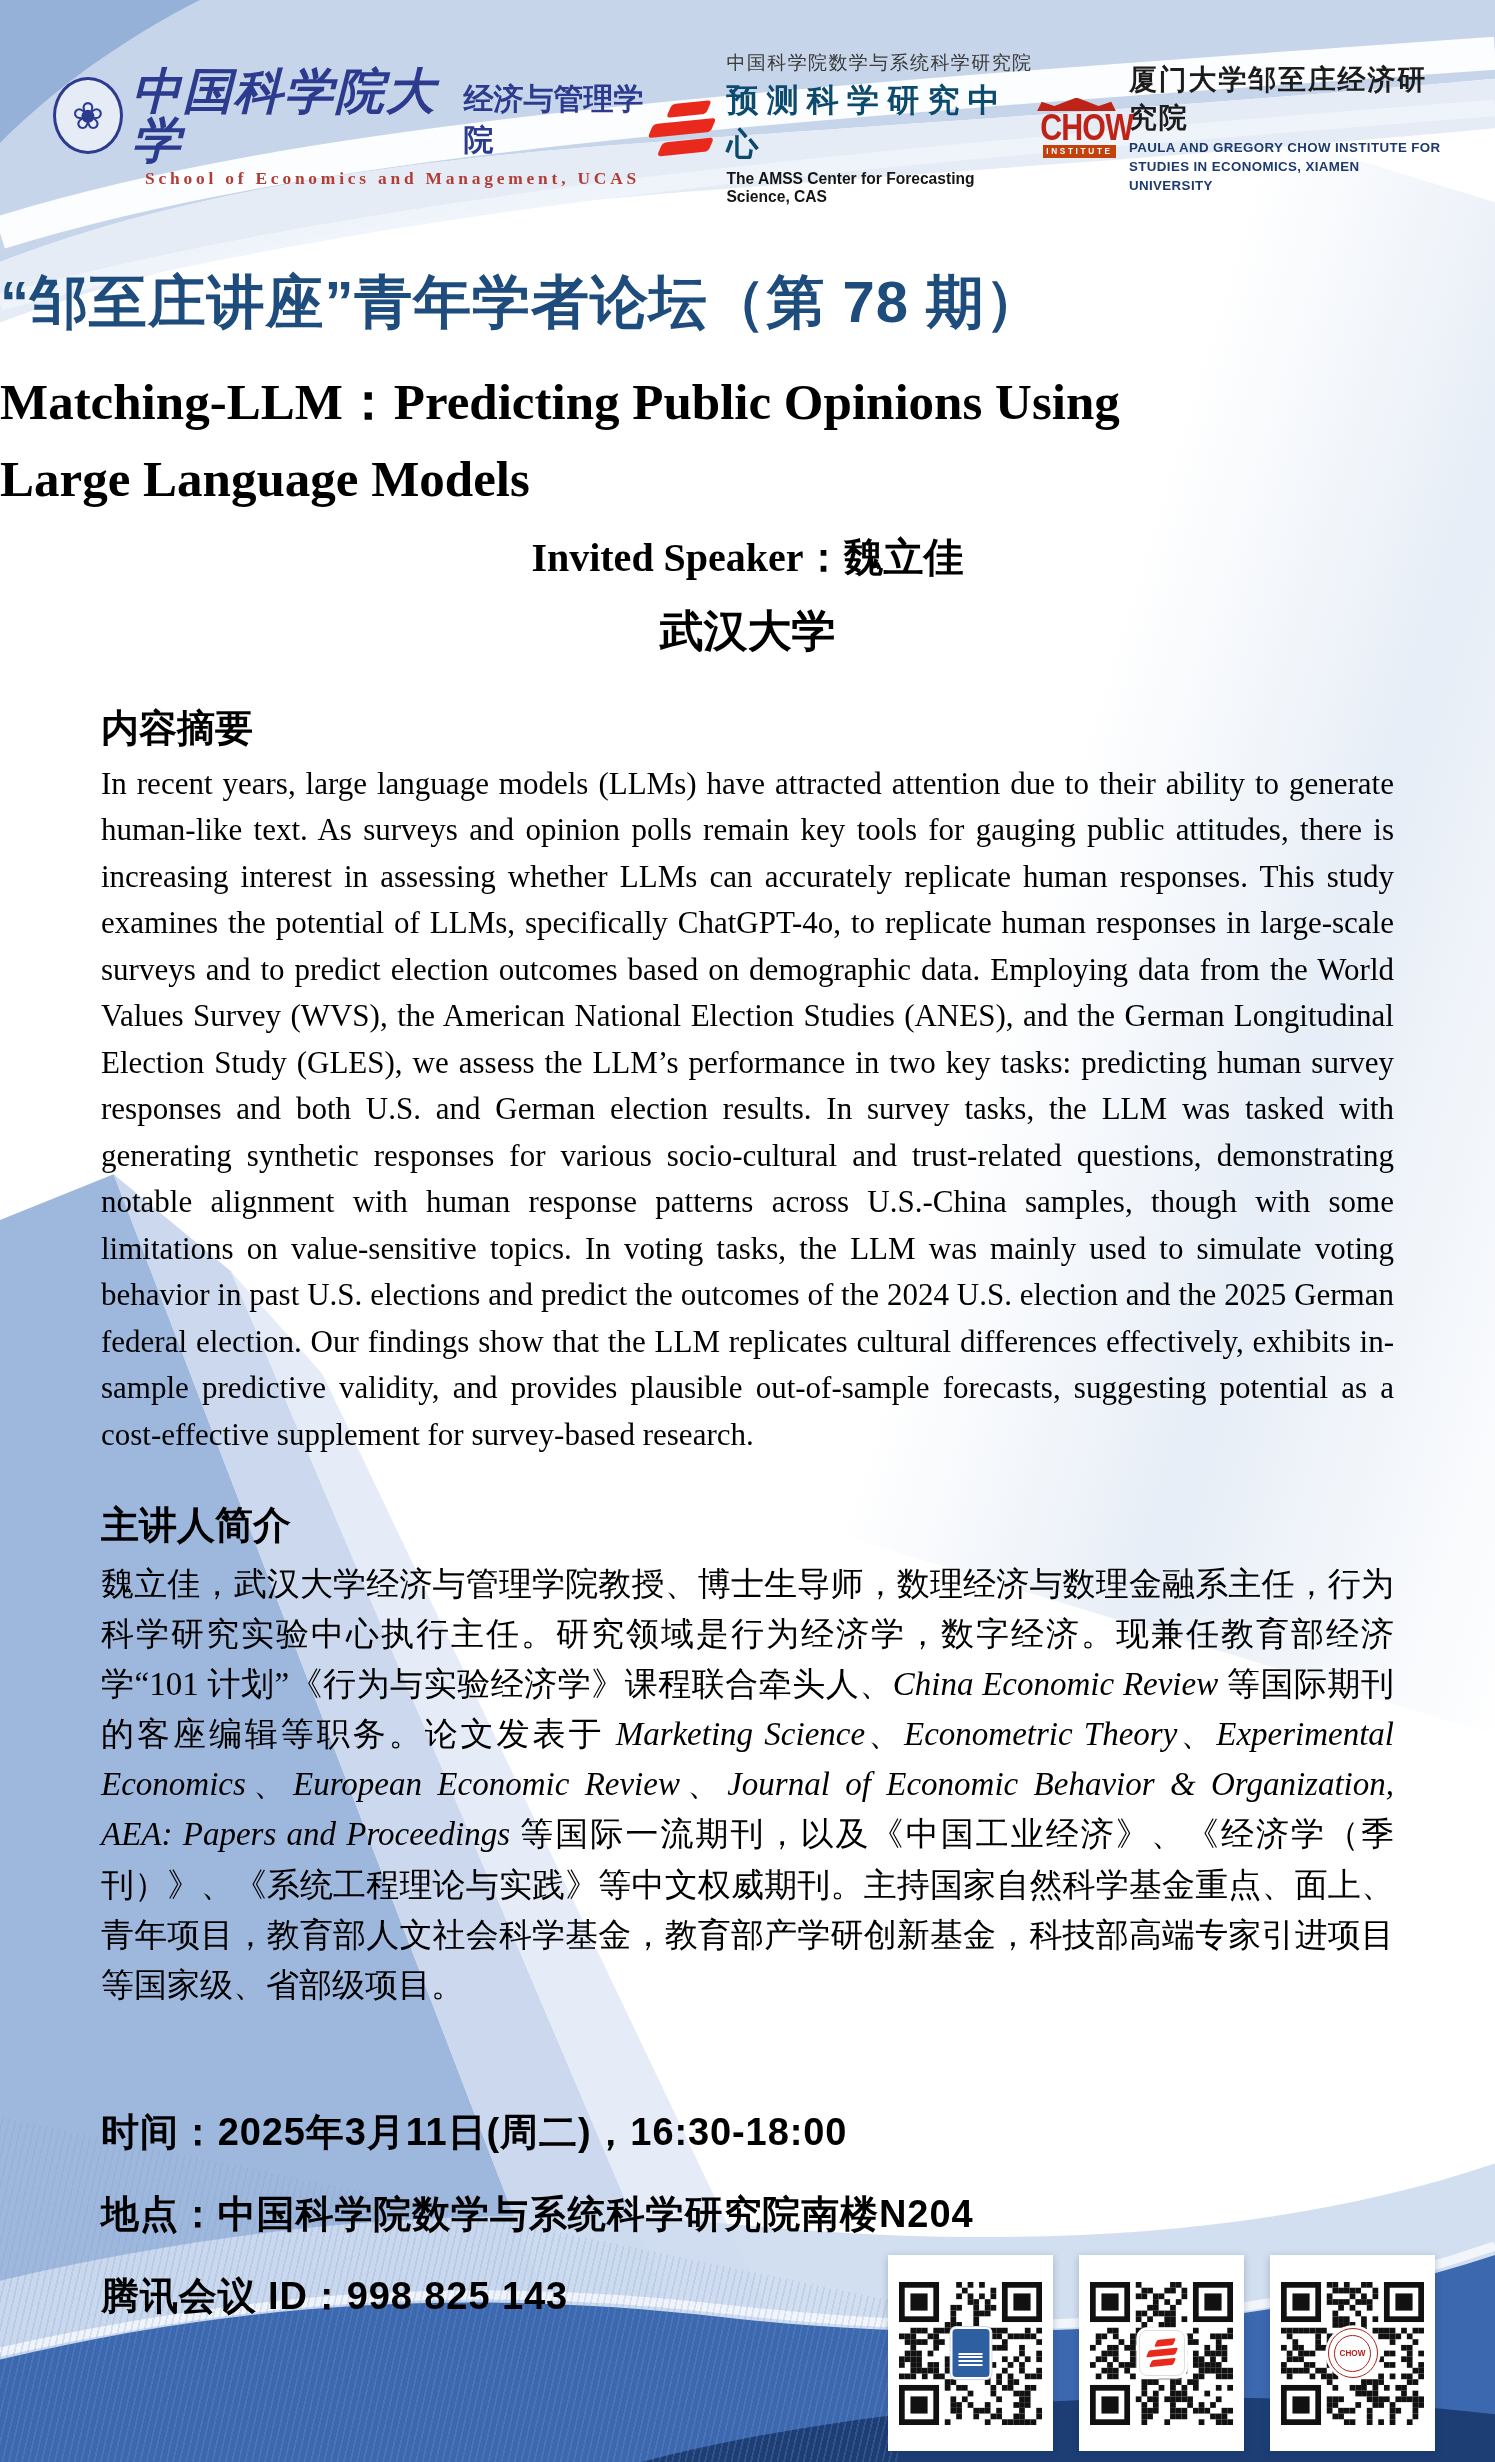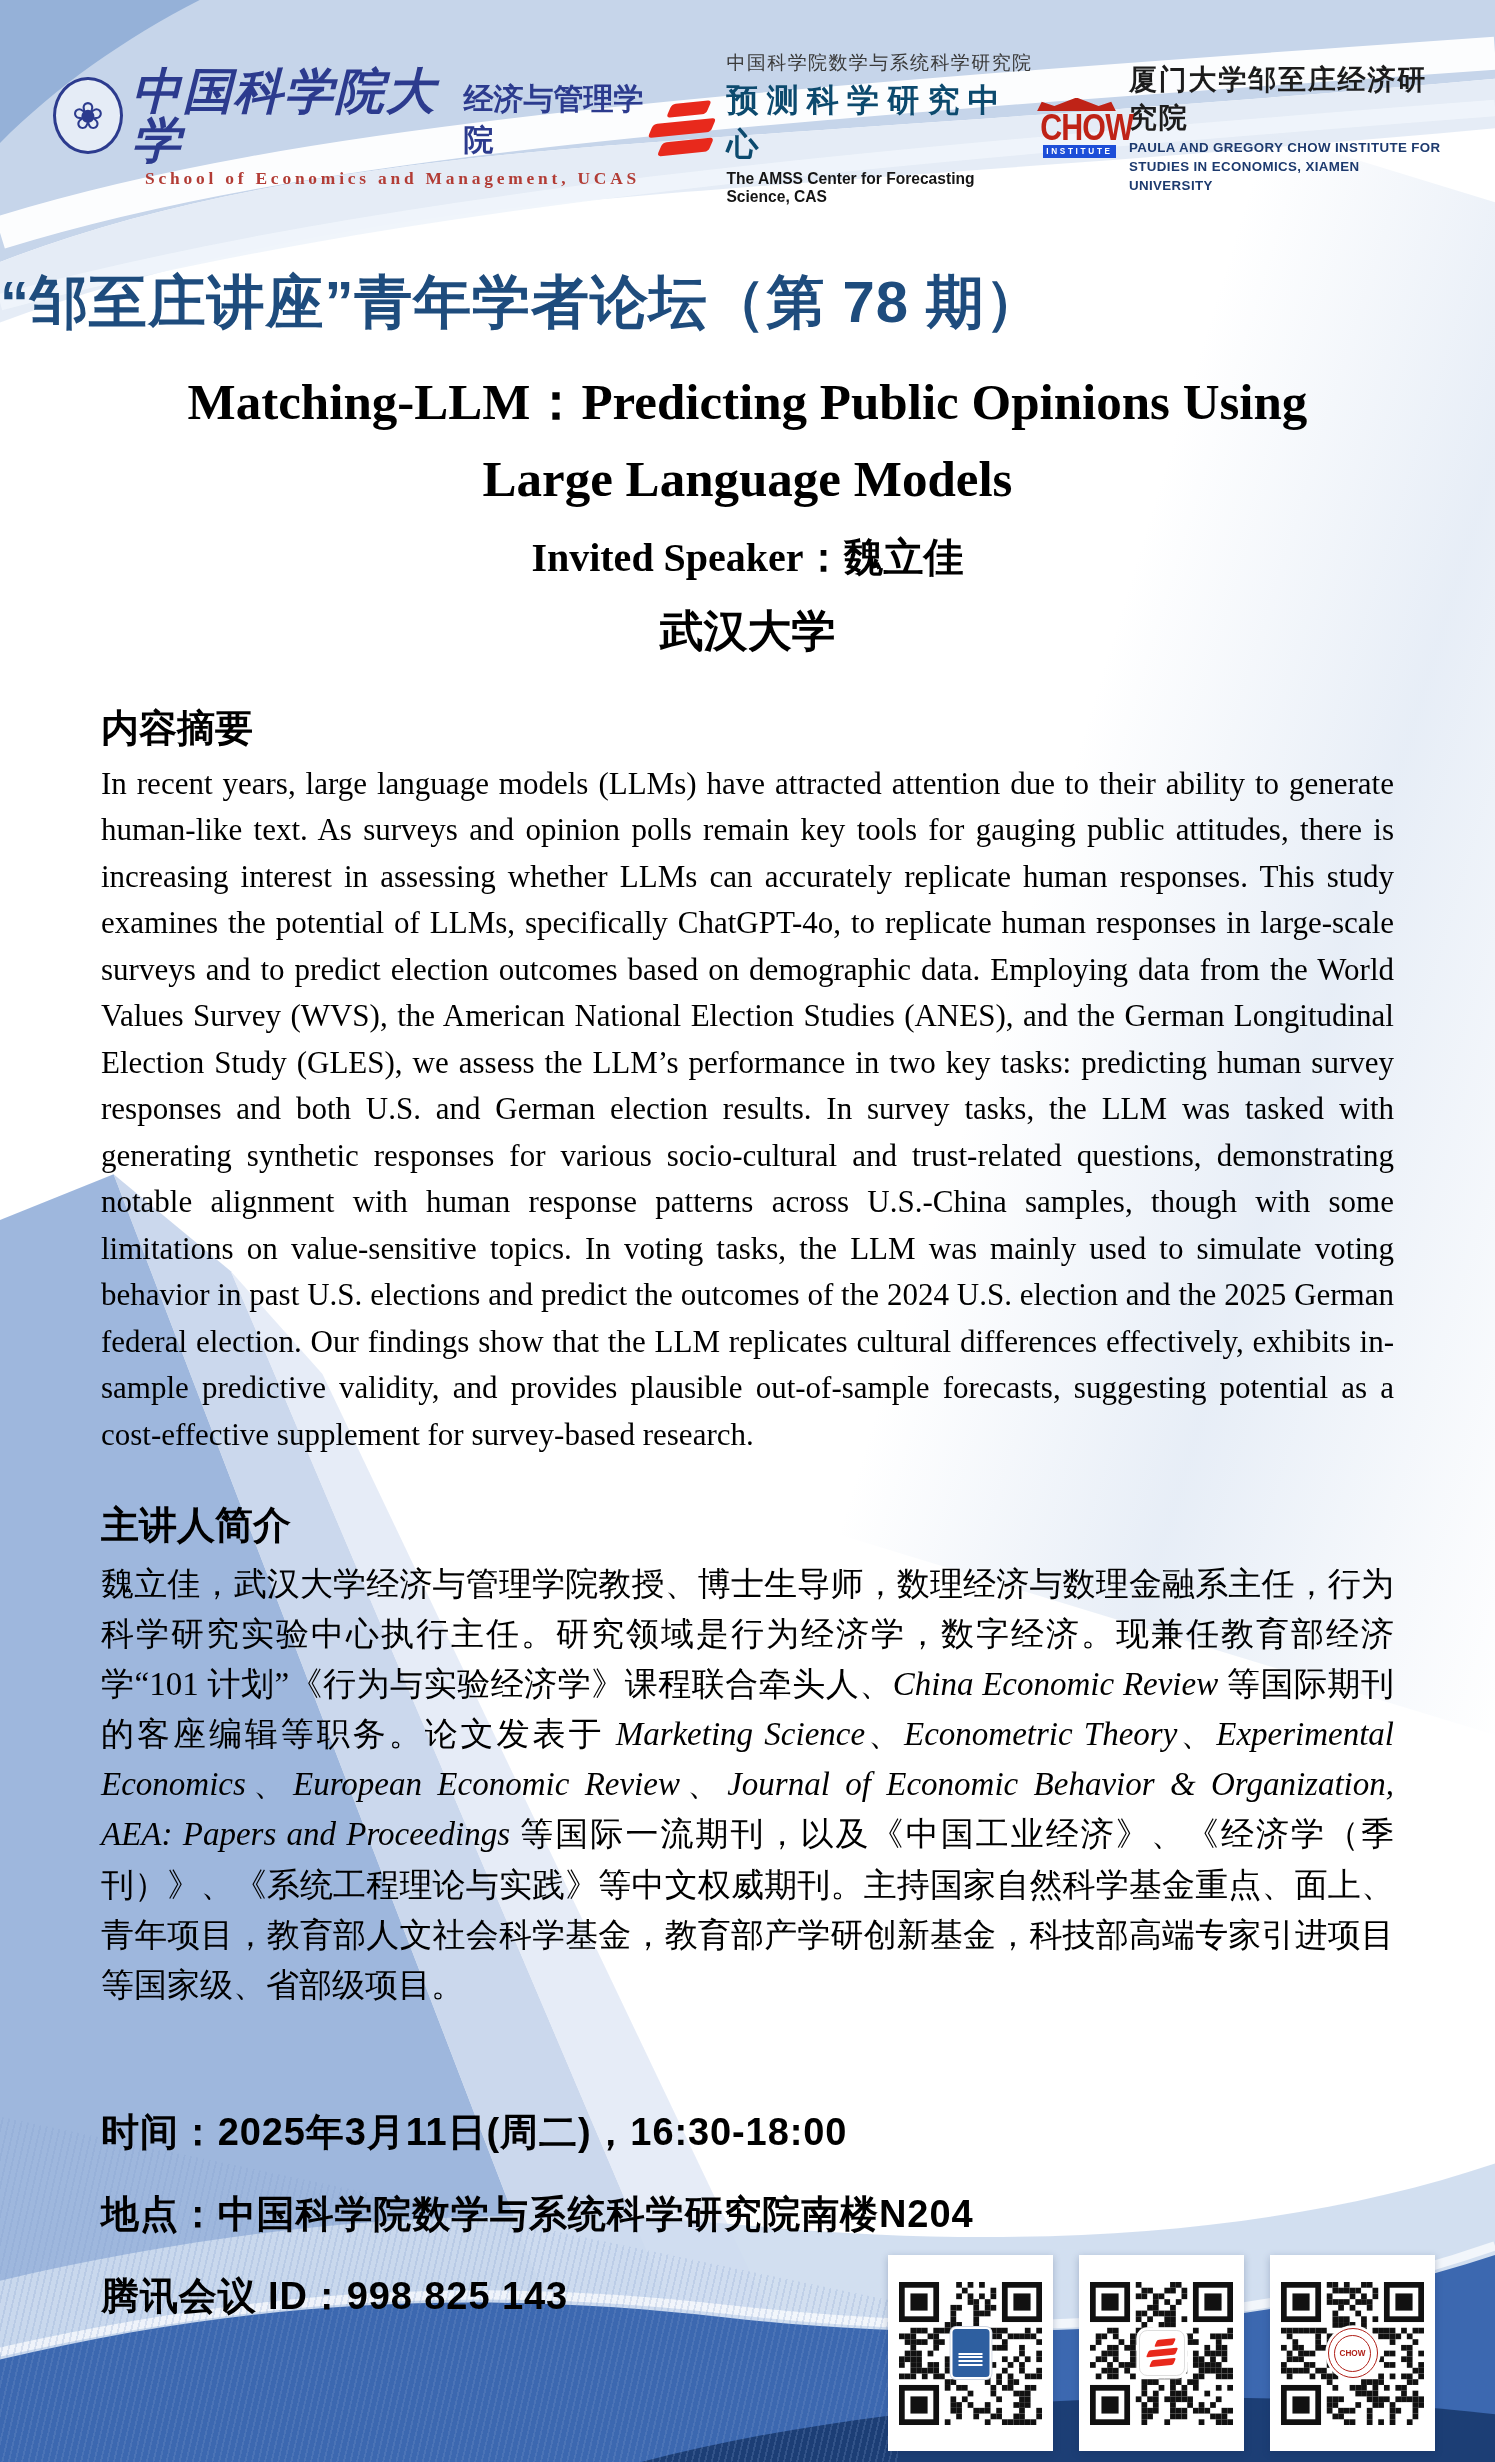--- a/index.html
+++ b/index.html
@@ -30,28 +30,28 @@
   .amss-b3{width:49px;margin-left:9.2px;}
   .amss-text{display:flex;flex-direction:column;font-family:"Liberation Sans",sans-serif;}
   .amss-inst{font-size:19px;color:#3a3a3a;letter-spacing:1.4px;}
   .amss-center{font-size:32px;font-weight:bold;color:#0c4a6e;letter-spacing:8.2px;margin:2.7px 0;}
   .amss-en{font-size:15.6px;font-weight:bold;color:#141414;}
 
   .logo3{gap:13px;}
   .chow-emblem{width:79px;display:flex;flex-direction:column;}
   .chow-roof{height:13.7px;background:#bf2317;clip-path:polygon(0 100%,6% 30%,22% 62%,50% 0,78% 62%,94% 30%,100% 100%);}
   .chow-word{text-align:center;color:#bf2317;font-family:"Liberation Sans",sans-serif;font-weight:900;font-size:33px;line-height:1.02;transform:scale(0.92,1.12);letter-spacing:-0.9px;}
-  .chow-bar{background:#1d4ed8;color:#fff;font-size:8.2px;letter-spacing:2.7px;text-align:center;padding:1.8px 0 2.7px 0;font-family:"Liberation Sans",sans-serif;font-weight:bold;margin-left:6px;}
+  .chow-bar{background:#c2410c;color:#fff;font-size:8.2px;letter-spacing:2.7px;text-align:center;padding:1.8px 0 2.7px 0;font-family:"Liberation Sans",sans-serif;font-weight:bold;margin-left:6px;}
   .chow-textcol{display:flex;flex-direction:column;}
   .chow-cn{font-size:28px;font-weight:bold;color:#1c1c1c;letter-spacing:1.8px;}
   .chow-en{font-size:13.3px;font-weight:bold;color:#1d3a6e;font-family:"Liberation Sans",sans-serif;line-height:1.4;letter-spacing:0.4px;margin-top:2.7px;}
 
   
   .series-title{margin-top:59px;font-family:"Liberation Sans",sans-serif;font-weight:900;font-size:58px;color:#1e4c7d;letter-spacing:0.9px;}
-  .en-title{text-align:center;margin-top:22px;font-weight:bold;font-size:51px;line-height:1.5;color:#000;}
+  .en-title{margin-top:22px;font-weight:bold;font-size:51px;line-height:1.5;color:#000;}
   .speaker-line{text-align:center;margin-top:13px;font-size:40px;font-weight:bold;}
   .affiliation{text-align:center;margin-top:16.5px;font-size:44px;font-weight:bold;}
 
   
   .content{width:1293px;margin:0 auto;}
   .sec-heading{font-family:Liberation Mono, monospace;font-weight:bold;font-size:38px;color:#000;margin-top:42px;margin-bottom:7.3px;}
   .abstract-text{font-size:31px;line-height:1.5;text-align:justify;}
   .bio-text{font-size:33px;line-height:1.52;text-align:justify;}
   .bio-text i{font-style:italic;}
 

